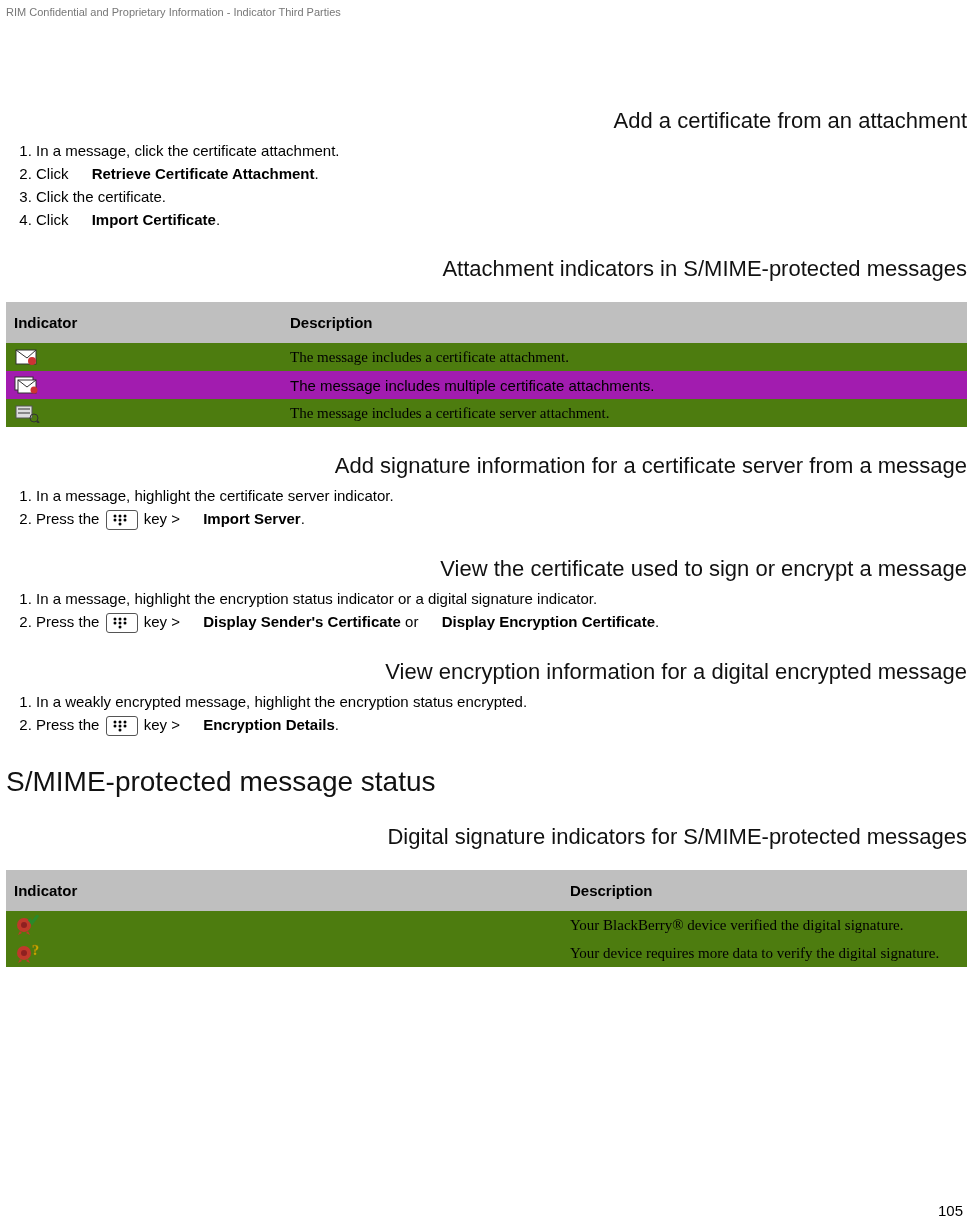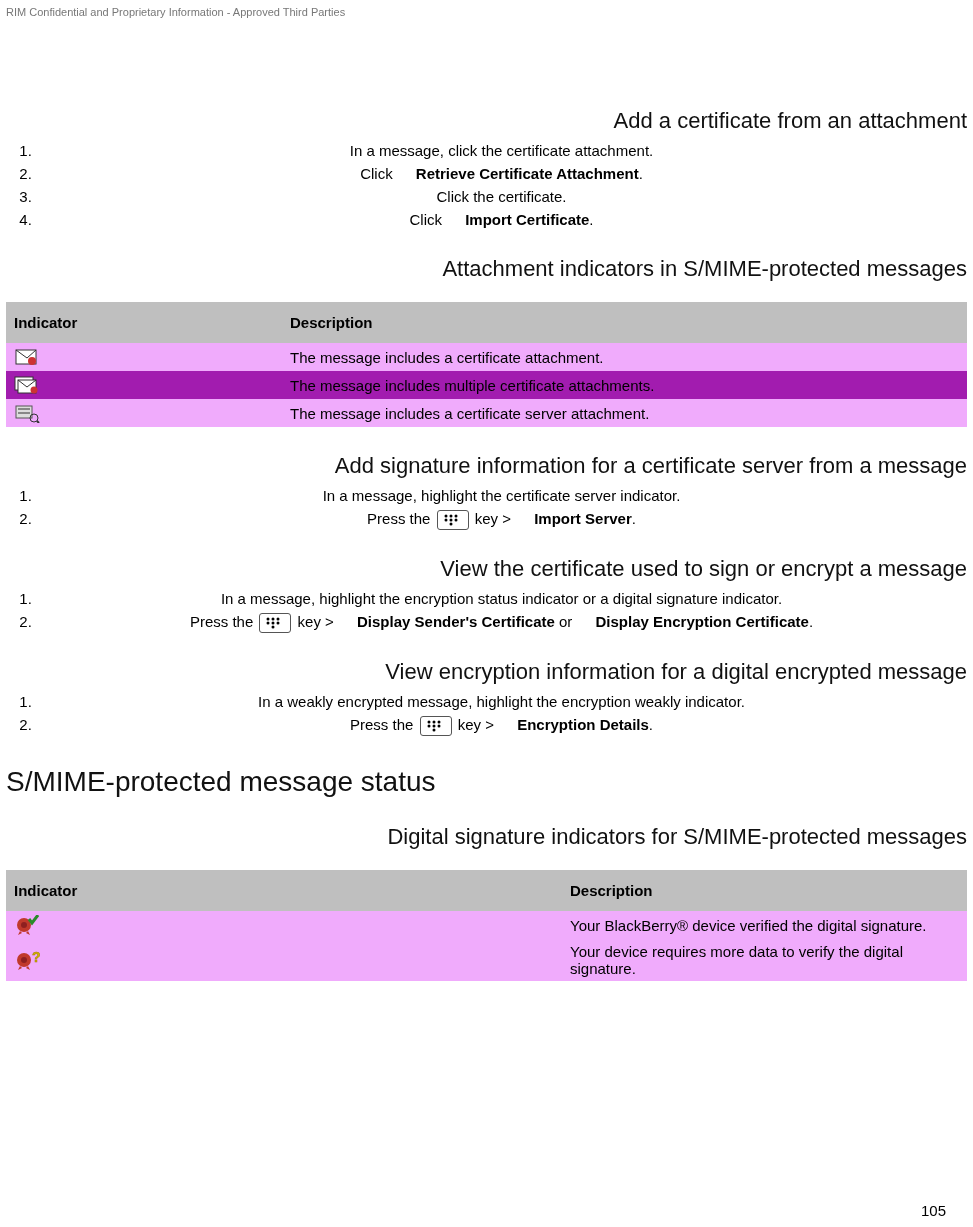--- a/index.html
+++ b/index.html
@@ -34,21 +34,20 @@
   h1.major-title {
     font-family: "Trebuchet MS", "Segoe UI", sans-serif;
     font-weight: normal;
     font-size: 28px;
     margin: 30px 0 10px 0;
     color: #111;
   }
   ol {
     margin: 4px 0 6px 0;
     padding-left: 30px;
-    text-align: center;
   }
   ol li {
     margin: 2px 0;
     line-height: 1.4;
   }
   table.ind-table {
     width: 100%;
     border-collapse: collapse;
     margin-top: 20px;
   }
@@ -56,21 +55,21 @@
     text-align: left;
     background: #bfbfbf;
     padding: 12px 8px;
     font-size: 15px;
     font-weight: bold;
   }
   table.ind-table td {
     padding: 4px 8px;
     vertical-align: middle;
   }
-  table.ind-table tr.alt0 td { background: #f0abfc; }
+  table.ind-table tr.alt0 td { background: #4d7c0f; font-family: Liberation Serif, serif; }
   table.ind-table tr.alt1 td { background: #a21caf; }
   .ind-col { width: 260px; }
   .ind-col-wide { width: 540px; }
   .icon-box {
     display: inline-block;
     vertical-align: middle;
     width: 26px;
     height: 20px;
   }
   .menu-key {
@@ -81,30 +80,30 @@
     border-radius: 3px;
     vertical-align: middle;
     background: #fff;
     position: relative;
     margin: 0 2px;
   }
   .menu-key svg { width: 100%; height: 100%; }
   .strong { font-weight: bold; padding-left: 19px; }
   .page-num {
     position: absolute;
-    right: 27px;
+    right: 10px;
     bottom: 8px;
     font-size: 15px;
   }
 </style>
 </head>
 <body>
 
 <div class="page">
-  <div class="header">RIM Confidential and Proprietary Information - Approved Third Parties</div>
+  <div class="header">RIM Confidential and Proprietary Information - Indicator Third Parties</div>
 
   <h2 class="section-title">Add a certificate from an attachment</h2>
   <ol>
     <li>In a message, click the certificate attachment.</li>
     <li>
       <span>Click </span><span class="strong">Retrieve Certificate Attachment</span><span>.</span>
     </li>
     <li>Click the certificate.</li>
     <li>
       <span>Click </span><span class="strong">Import Certificate</span><span>.</span>
@@ -199,21 +198,21 @@
               <circle cx="13" cy="13" r="1.5"></circle>
             </g>
           </svg>
       </span>
       <span> key &gt; </span><span class="strong">Display Sender's Certificate</span><span> or </span><span class="strong">Display Encryption Certificate</span><span>.</span>
     </li>
   </ol>
 
   <h2 class="section-title">View encryption information for a digital encrypted message</h2>
   <ol>
-    <li>In a weakly encrypted message, highlight the encryption weakly indicator.</li>
+    <li>In a weakly encrypted message, highlight the encryption status encrypted.</li>
     <li>
       <span>Press the </span>
       <span class="menu-key">
         <svg viewBox="0 0 30 18">
             <g fill="#000">
               <circle cx="8" cy="5" r="1.5"></circle>
               <circle cx="13" cy="5" r="1.5"></circle>
               <circle cx="18" cy="5" r="1.5"></circle>
               <circle cx="8" cy="9" r="1.5"></circle>
               <circle cx="13" cy="9" r="1.5"></circle>

